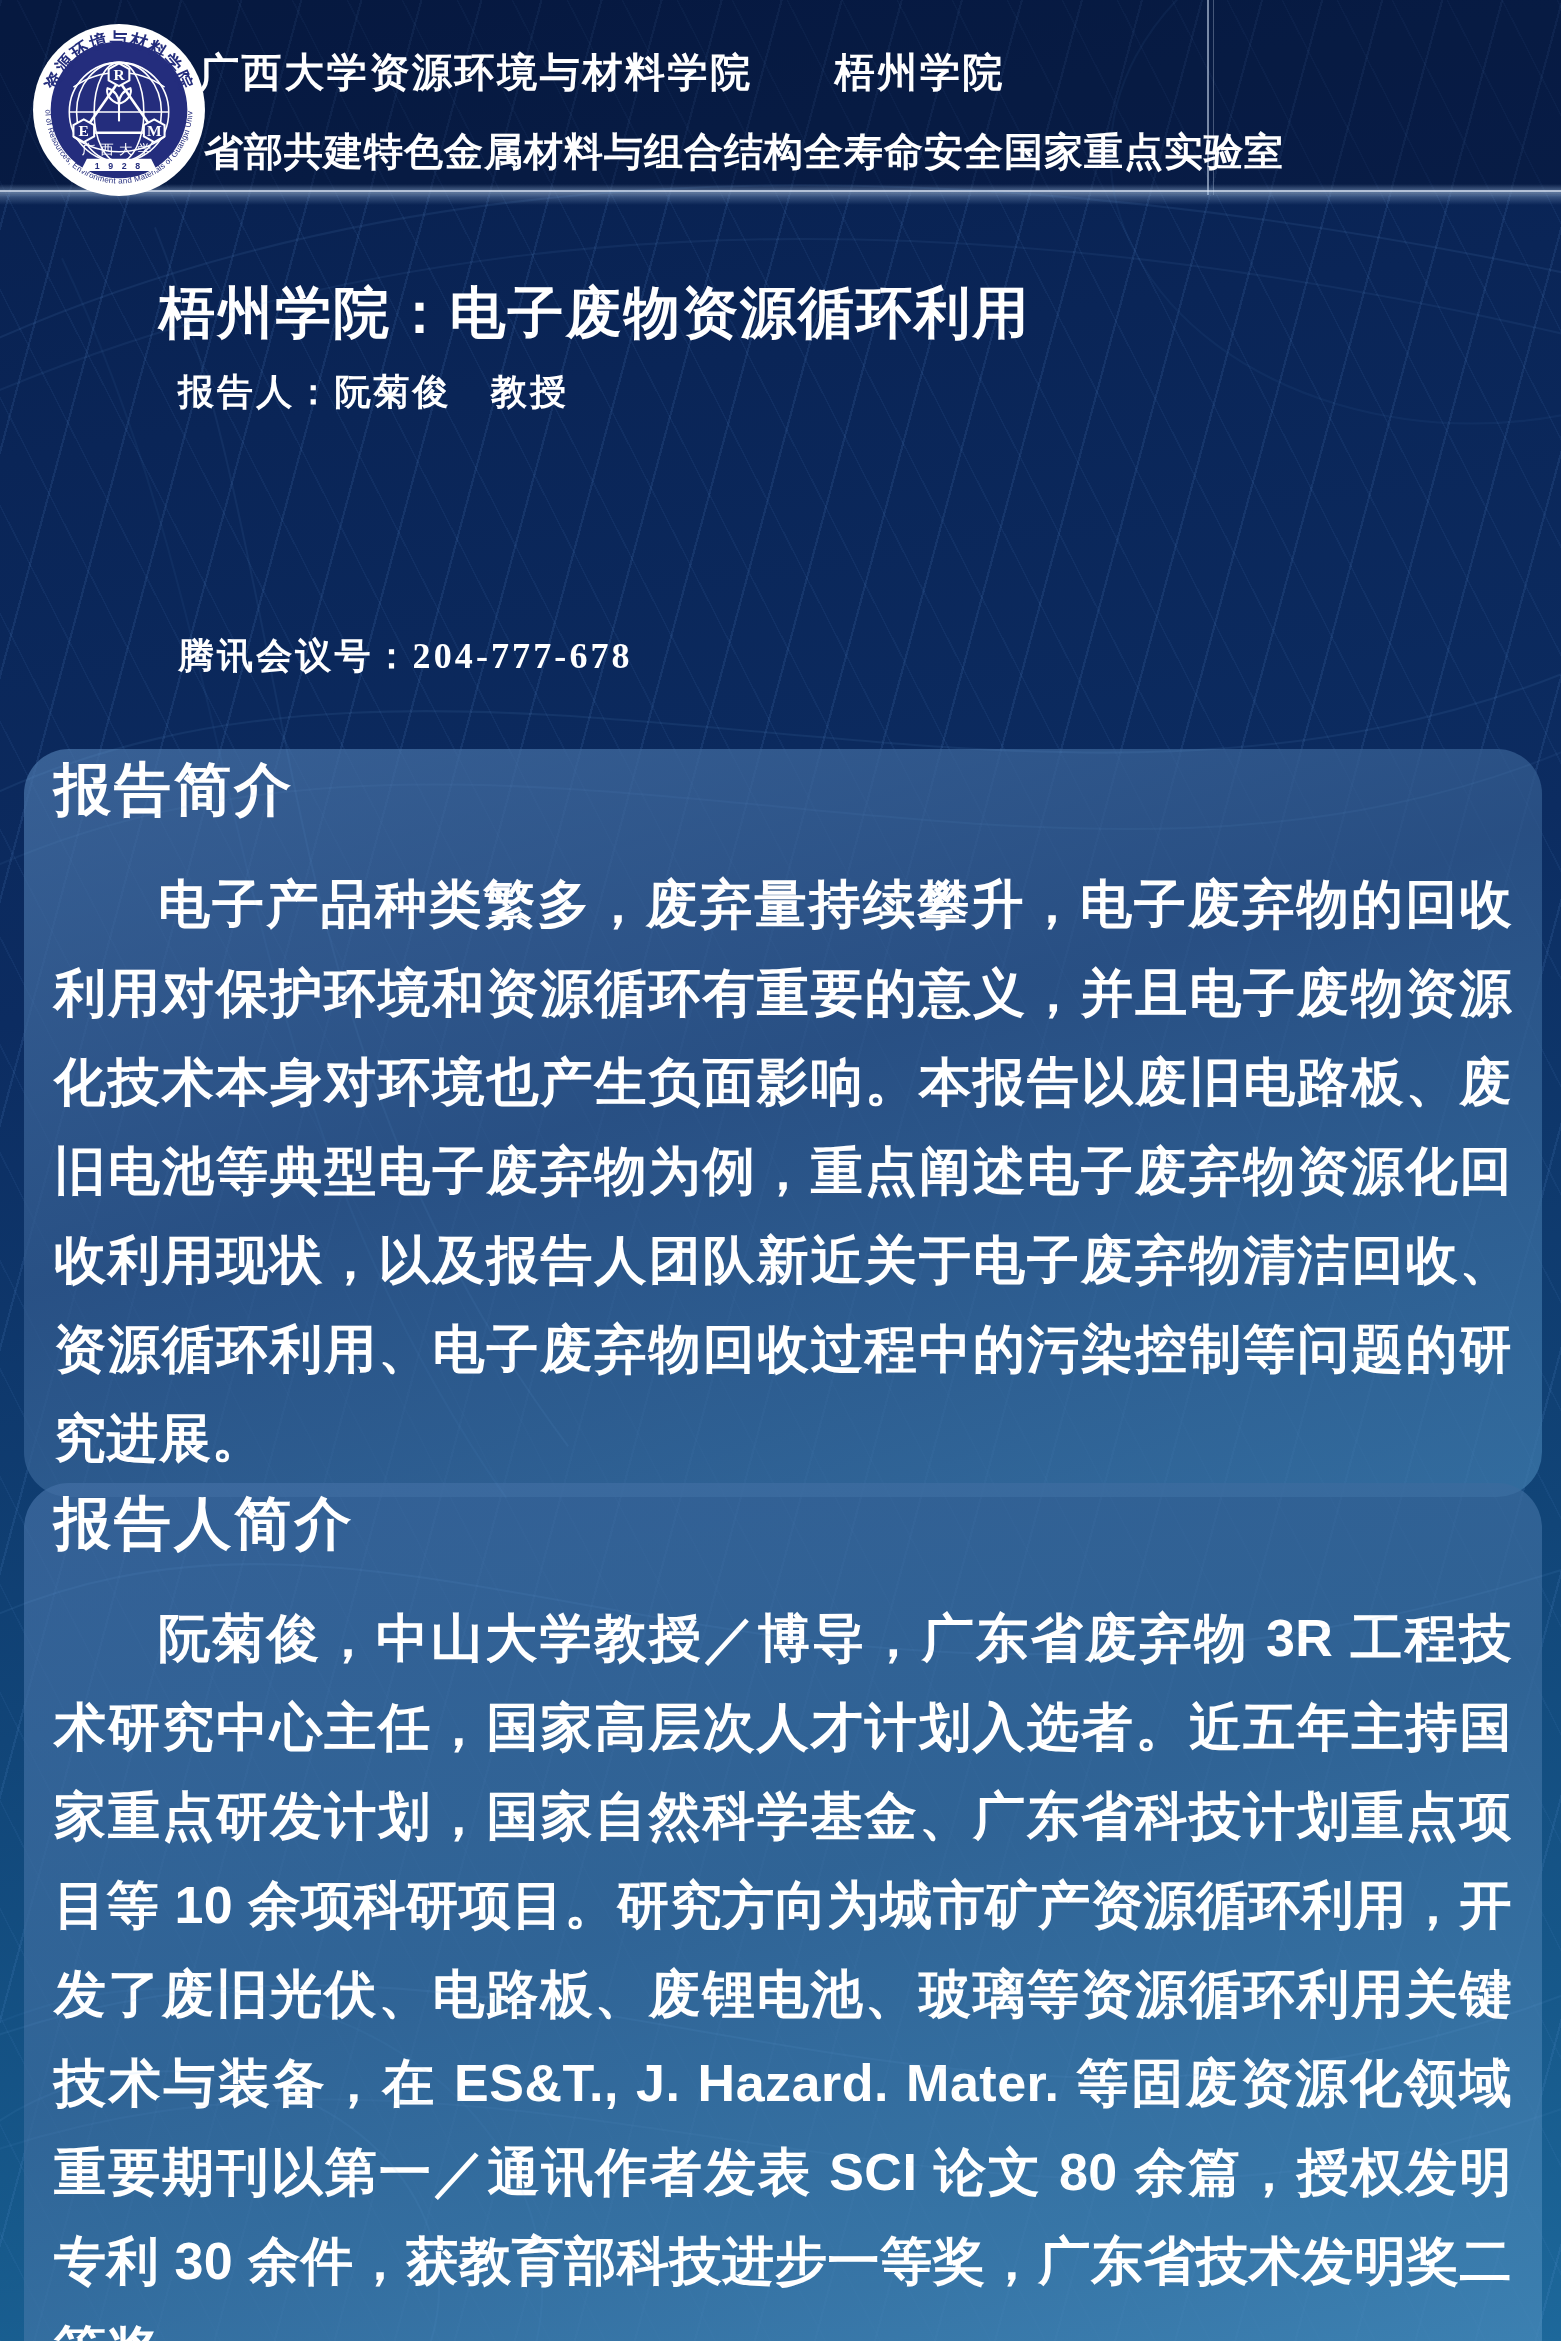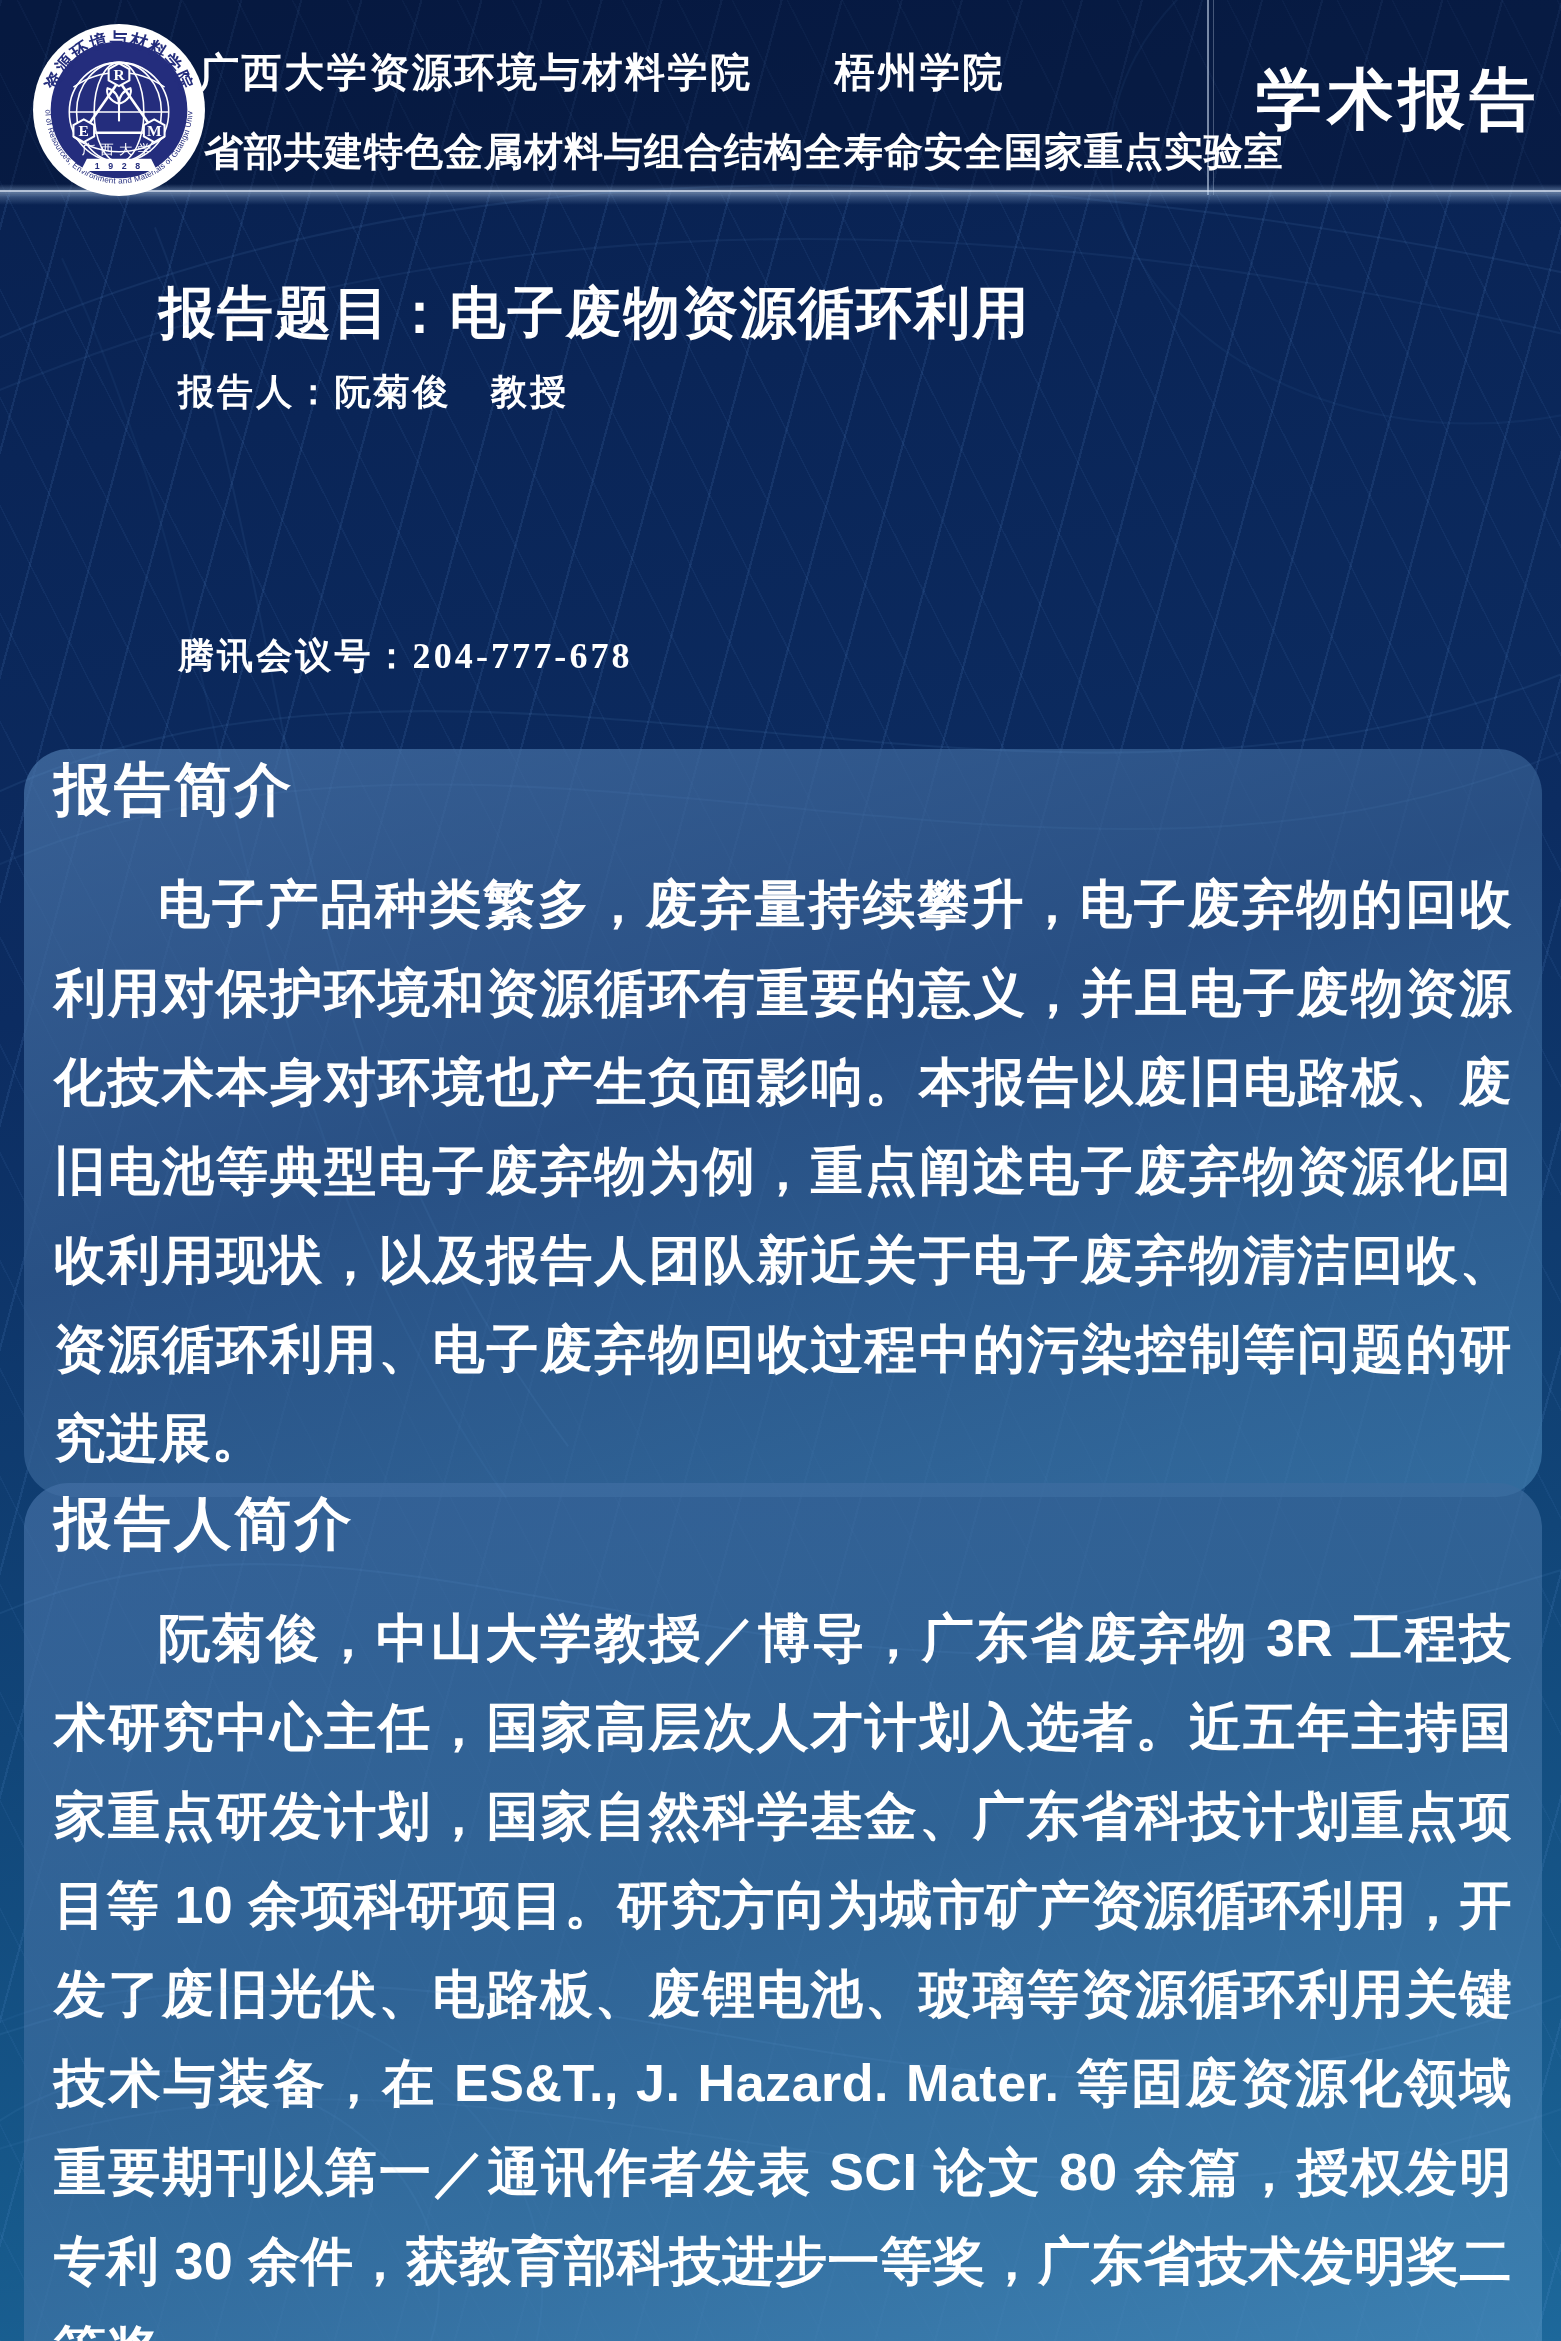--- a/index.html
+++ b/index.html
@@ -144,27 +144,26 @@
         <path d="M 106 262 L 230 262 L 242 286 L 94 286 Z" fill="#ffffff"></path>
         <text x="168" y="281" text-anchor="middle" class="seal-year">1 9 2 8</text>
       </g>
     </svg>
   </div>
 
   <div class="org-line1"><span>广西大学资源环境与材料学院</span><span class="org-b">梧州学院</span></div>
 
   <div class="org-line2">省部共建特色金属材料与组合结构全寿命安全国家重点实验室</div>
 
-  <div class="badge">学术报告</div>
 
   <div class="v-divider"></div>
   <div class="v-divider2"></div>
   <div class="h-band"></div>
 
-  <div class="title">报告题目：电子废物资源循环利用</div>
+  <div class="title">梧州学院：电子废物资源循环利用</div>
   <div class="script-line speaker">报告人：阮菊俊　教授</div>
   <div class="script-line meeting">腾讯会议号：204-777-678</div>
 
   <section class="panel panel-1">
     <h2>报告简介</h2>
     <p>电子产品种类繁多，废弃量持续攀升，电子废弃物的回收利用对保护环境和资源循环有重要的意义，并且电子废物资源化技术本身对环境也产生负面影响。本报告以废旧电路板、废旧电池等典型电子废弃物为例，重点阐述电子废弃物资源化回收利用现状，以及报告人团队新近关于电子废弃物清洁回收、资源循环利用、电子废弃物回收过程中的污染控制等问题的研究进展。</p>
   </section>
 
   <section class="panel panel-2">
     <h2>报告人简介</h2>

